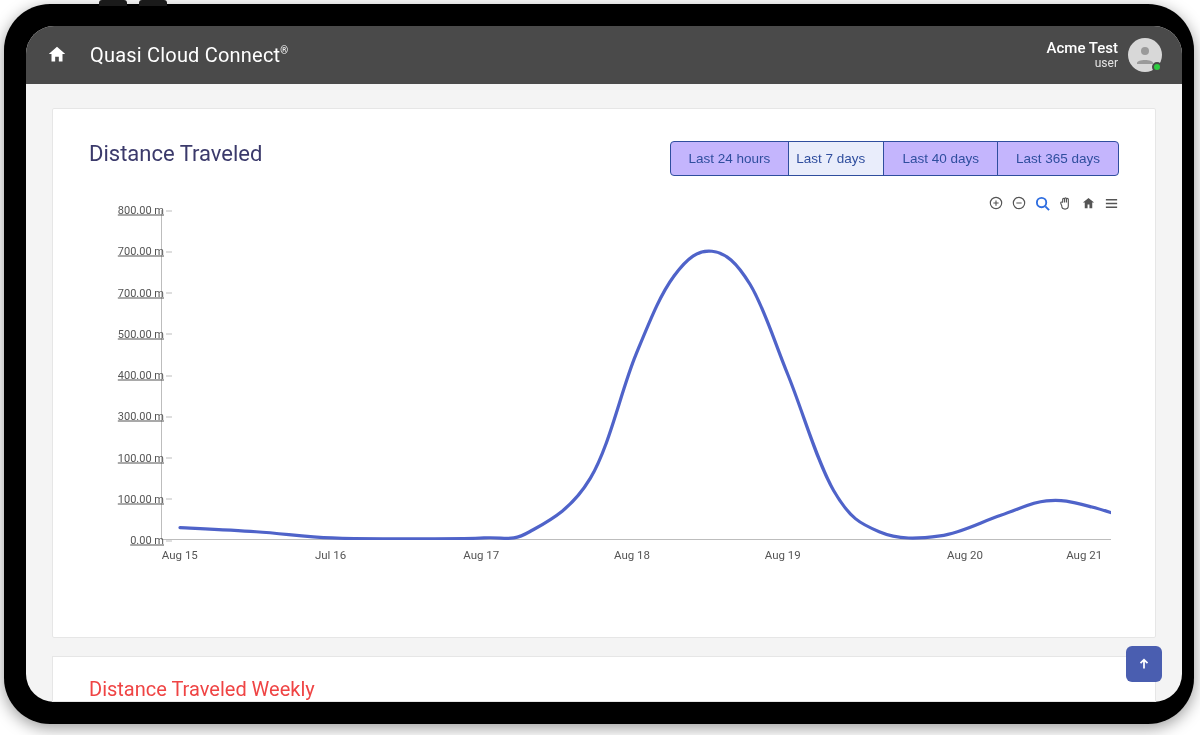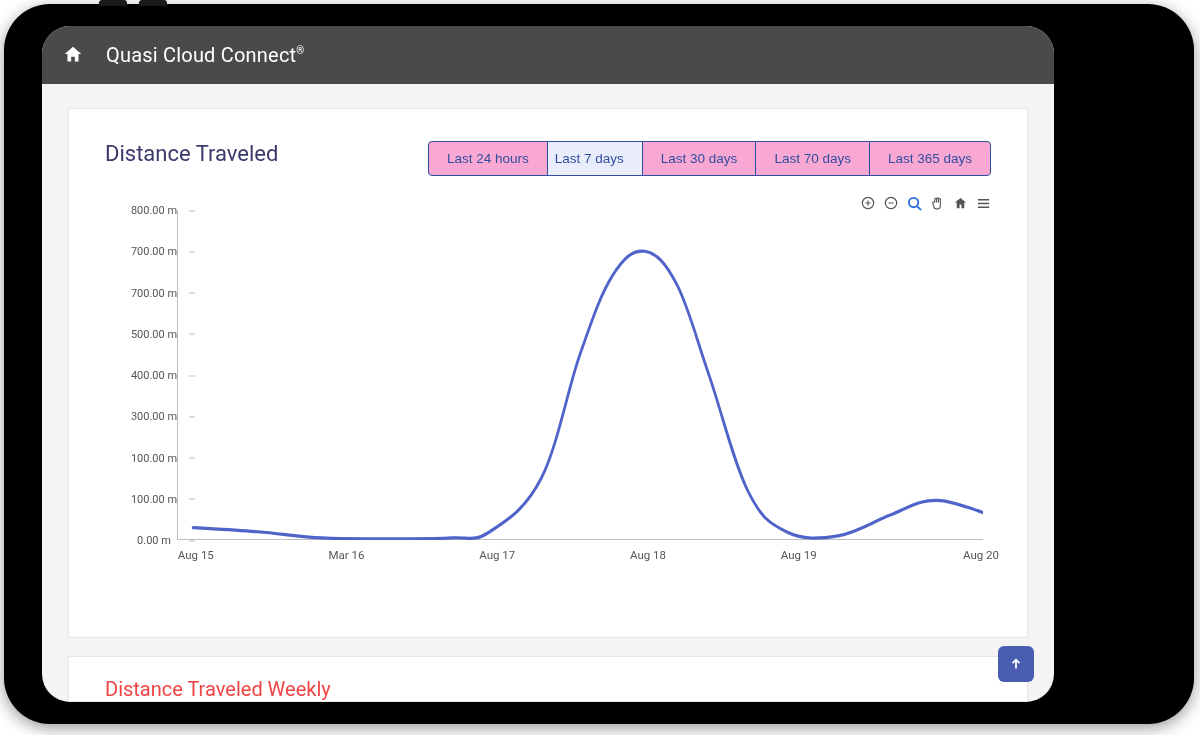--- a/index.html
+++ b/index.html
@@ -27,25 +27,24 @@
     position: absolute;
     top: 0; height: 6px; width: 28px;
     background: #1a1a1a;
     border-radius: 3px 3px 0 0;
   }
   .device-btn.b1 { left: 0; }
   .device-btn.b2 { left: 40px; }
   .device-screen {
     position: absolute;
     top: 22px; left: 22px;
-    width: 1012px; height: 676px;
+    width: 1156px; height: 676px;
     background: #f4f4f4;
     border-radius: 28px;
     overflow: hidden;
-    margin-left: 16px;
   }
   .topbar {
     height: 58px;
     background: #4a4a4a;
     color: #fff;
     display: flex;
     align-items: center;
     padding: 0 20px;
     gap: 22px;
   }
@@ -96,21 +95,21 @@
     font-weight: 400;
     color: #3b3a6b;
   }
   .range-group {
     display: flex;
     border-radius: 4px;
   }
   .range-btn {
     border: 1px solid #2f4e9e;
     color: #2f4e9e;
-    background: #f9a8d4;
+    background: #c4b5fd;
     font-size: 13.5px;
     padding: 9px 18px;
     cursor: pointer;
     margin-left: -1px;
   }
   .range-btn:first-child { border-radius: 4px 0 0 4px; margin-left:0; }
   .range-btn:last-child  { border-radius: 0 4px 4px 0; }
   .range-btn.active {
     background: #e9edfb;
     padding-left: 7px;
@@ -136,26 +135,27 @@
     position: absolute;
     left: 72px;
     right: 8px;
     top: 0;
     bottom: 30px;
   }
   .y-axis-line { position:absolute; left:72px; top:0; bottom:30px; width:1px; background:#bdbdbd; }
   .x-axis-line { position:absolute; left:72px; right:8px; bottom:30px; height:1px; background:#bdbdbd; }
   .ytick {
     position: absolute;
-    left: 16px;
+    left: 9px;
     width: 66px;
-    text-align: center;
+    text-align: right;
     font-size: 11px;
     color: #555;
     transform: translateY(-50%);
+    text-decoration: underline;
   }
   .ytick::after {
     content: "";
     position: absolute;
     right: -8px;
     top: 50%;
     width: 6px;
     height: 1px;
     background: #bdbdbd;
   }
@@ -209,31 +209,45 @@
     <div class="topbar">
       <div class="home-icon">
         <svg width="22" height="22" viewBox="0 0 24 24" fill="#fff">
             <path d="M12 3l9 8h-3v8h-4v-5h-4v5H6v-8H3l9-8z"></path>
           </svg>
       </div>
       <div class="brand">
         <span>Quasi Cloud Connect</span><sup>®</sup>
       </div>
       <div class="topbar-spacer"></div>
+      <div class="user-block">
+        <div class="user-text">
+          <div class="user-name">Acme Test</div>
+          <div class="user-role">user</div>
+        </div>
+        <div class="avatar-wrap">
+          <div class="avatar">
+            <svg width="24" height="24" viewBox="0 0 24 24">
+                <circle cx="12" cy="8" r="4"></circle>
+                <path d="M4 20c0-4 16-4 16 0v1H4z"></path>
+              </svg>
+          </div>
+          <div class="presence"></div>
+        </div>
+      </div>
     </div>
 
     <div class="content">
       <div class="card">
         <div class="card-header">
           <div class="card-title">Distance Traveled</div>
           <div class="range-group" id="range-group">
               <button class="range-btn">Last 24 hours</button>
               <button class="range-btn active">Last 7 days</button>
-              <button class="range-btn">Last 30 days</button>
-              <button class="range-btn">Last 70 days</button>
+              <button class="range-btn">Last 40 days</button>
               <button class="range-btn">Last 365 days</button>
             </div>
         </div>
 
         <div class="chart-toolbar">
           <span class="tb-icon">
             <svg width="14" height="14" viewBox="0 0 16 16" fill="none" stroke="currentColor" stroke-width="1.3">
                 <circle cx="8" cy="8" r="6.5"></circle>
                 <path d="M8 5v6M5 8h6"></path>
               </svg>
@@ -278,21 +292,21 @@
         <div class="ytick" style="top: 330px;">0.00 m</div>
             <div class="ytick" style="top: 288.75px;">100.00 m</div>
             <div class="ytick" style="top: 247.5px;">100.00 m</div>
             <div class="ytick" style="top: 206.25px;">300.00 m</div>
             <div class="ytick" style="top: 165px;">400.00 m</div>
             <div class="ytick" style="top: 123.75px;">500.00 m</div>
             <div class="ytick" style="top: 82.5px;">700.00 m</div>
             <div class="ytick" style="top: 41.25px;">700.00 m</div>
             <div class="ytick" style="top: 0px;">800.00 m</div>
             <div class="xtick" style="left: 90.84px;">Aug 15</div>
-            <div class="xtick" style="left: 241.56px;">Mar 16</div>
+            <div class="xtick" style="left: 241.56px;">Jul 16</div>
             <div class="xtick" style="left: 392.28px;">Aug 17</div>
             <div class="xtick" style="left: 543px;">Aug 18</div>
             <div class="xtick" style="left: 693.72px;">Aug 19</div>
             <div class="xtick" style="left: 876px;">Aug 20</div>
             <div class="xtick" style="left: 995.16px;">Aug 21</div>
           </div>
       </div>
 
       <div class="next-card-peek">
         <div class="next-title">Distance Traveled Weekly</div>

